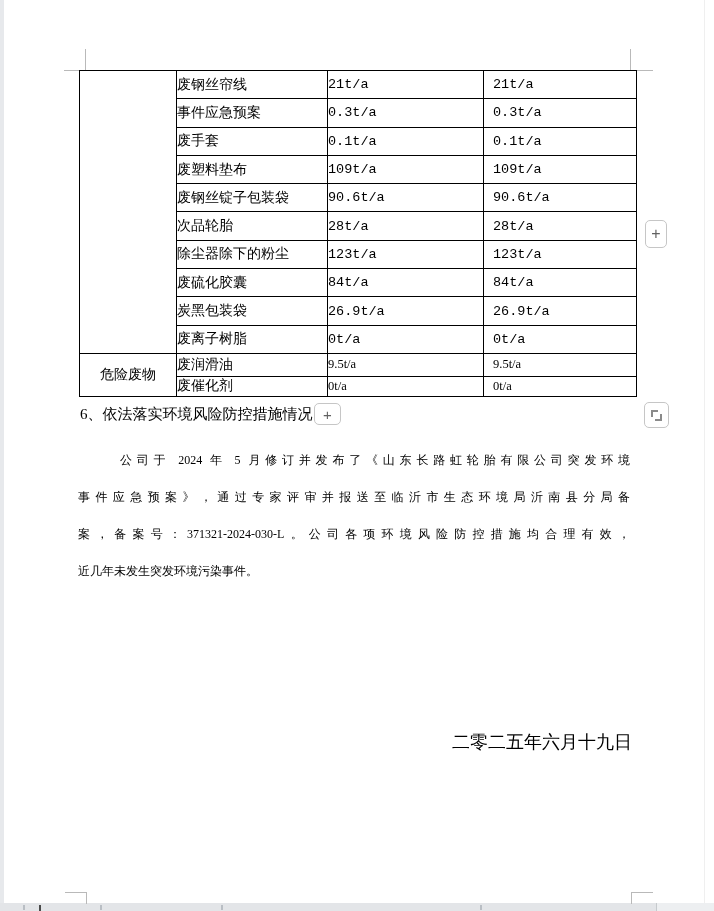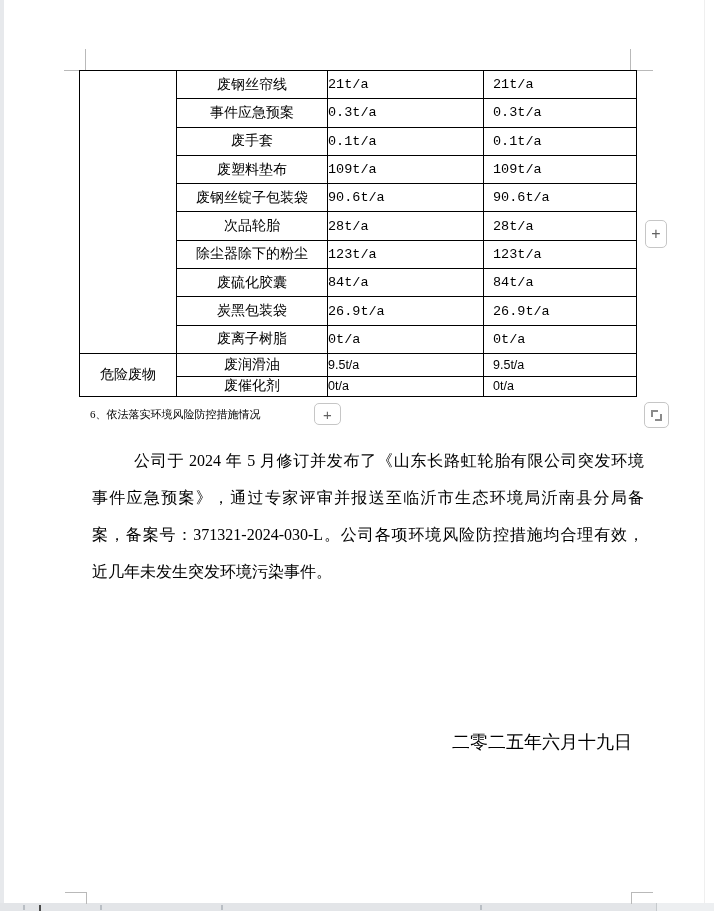--- a/index.html
+++ b/index.html
@@ -13,28 +13,28 @@
   .bottom-strip .divider{position:absolute;left:656px;top:0;width:1px;height:8px;background:#c6cacd;}
   .tick{position:absolute;top:2px;width:2px;height:5px;background:#b9bec4;}
   .tick.dark{background:#4a4a4a;height:6px;}
   
   .mark{position:absolute;background:#b9b9b9;}
   
   table.waste{position:absolute;left:79px;top:70px;border-collapse:collapse;table-layout:fixed;width:557px;}
   table.waste td{border:1px solid #000;padding:0;vertical-align:middle;overflow:hidden;}
   tr.rn{height:28.3px;} tr.rh1{height:23px;} tr.rh2{height:20px;}
   td.c-cat{text-align:center;font-size:14px;}
-  td.c-item{text-align:center;font-size:14px;}
+  td.c-item{font-size:14px;}
   td.c-val{font-family:"Liberation Mono","DejaVu Sans Mono",monospace;font-size:13.5px;padding-left:14px;margin-left:34px;}
   td.c-val.c4{padding-left:9px;}
-  td.c-hval{font-family:Liberation Sans, sans-serif;font-size:12.5px;padding-left:14px;}
+  td.c-hval{font-family:Liberation Serif, serif;font-size:12.5px;padding-left:14px;}
   td.c-hval.c4{padding-left:9px;}
   
-  .heading{position:absolute;left:90px;top:404px;font-size:11px;line-height:21px;white-space:nowrap;}
-  .para{position:absolute;left:92px;top:442px;width:552px;font-size:16px;}
+  .heading{position:absolute;left:80px;top:404px;font-size:15px;line-height:21px;white-space:nowrap;}
+  .para{position:absolute;left:78px;top:442px;width:552px;font-size:12px;}
   .para .line{height:37px;line-height:37px;}
   .para .jl{text-align:justify;text-align-last:justify;}
   .para .indent{padding-left:42px;}
   .sig{position:absolute;font-size:18px;white-space:nowrap;}
   .sig.company{left:427px;top:676px;}
   .sig.date{left:452px;top:730px;}
   
   .pill{position:absolute;box-sizing:border-box;border:1px solid #c6c6c6;border-radius:5px;background:#fff;
         color:#616161;display:flex;align-items:center;justify-content:center;
         font-family:"Liberation Sans","DejaVu Sans",sans-serif;cursor:pointer;padding:0;}

